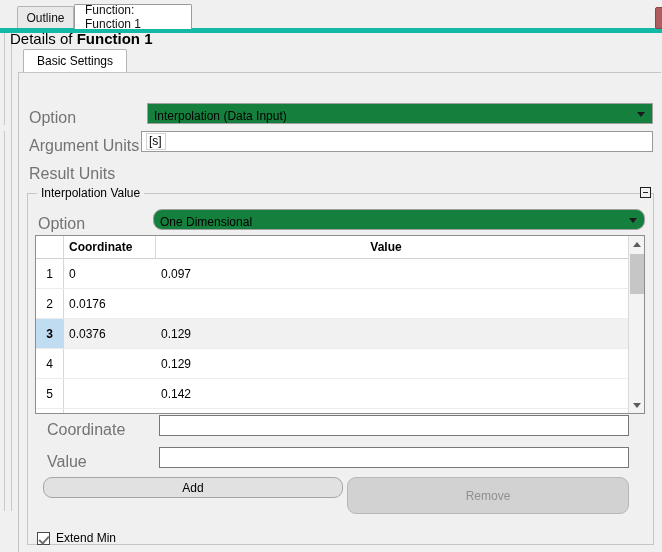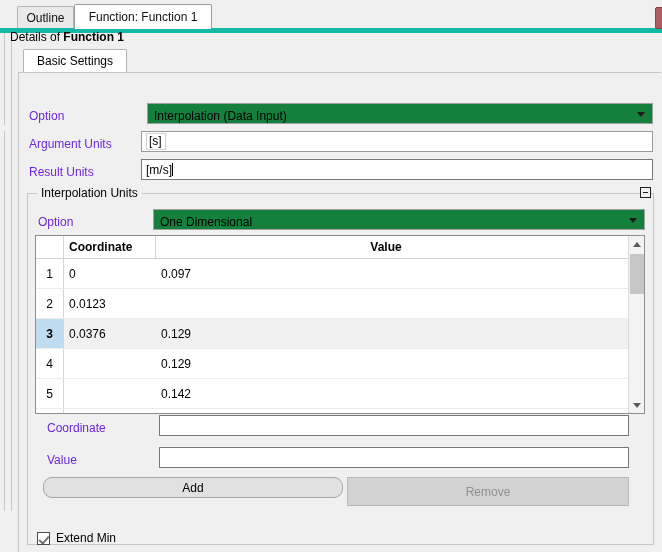--- a/index.html
+++ b/index.html
@@ -47,21 +47,21 @@
     width: 9px; height: 22px;
     background: #b05b5f;
     border: 1px solid #8d4448;
     border-radius: 2px 0 0 2px;
     box-sizing: border-box;
   }
 
   
   .details-caption {
     position: absolute; left: 10px; top: 30px;
-    font-size: 12px; color: #000;
+    font-size: 15px; color: #000;
     white-space: nowrap;
   }
   .details-caption b { font-weight: bold; }
 
   
   .panel {
     position: absolute; left: 18px; top: 48px;
     width: 644px; height: 504px;
     background: #f0f0f0;
   }
@@ -86,21 +86,21 @@
     width: 643px; height: 480px;
     background: #f0f0f0;
     border: 1px solid #c4c4c4;
     border-right: none; border-bottom: none;
     box-sizing: border-box;
   }
 
   
   .lbl {
     position: absolute;
-    font-size: 12px; color: #6d28d9;
+    font-size: 16px; color: #737373;
     white-space: nowrap;
   }
 
   .combo {
     position: absolute;
     background: #15803d;
     border: 1px solid #a0a0a0;
     box-sizing: border-box;
     display: flex; align-items: flex-end;
     padding-left: 6px;
@@ -291,21 +291,21 @@
 
   <div class="edge-strip" style="left:0;top:0;width:18px;height:552px;"></div>
   <div class="edge-line" style="left:4px;top:28px;height:97px;"></div>
   <div class="edge-line" style="left:4px;top:131px;height:380px;"></div>
   <div class="edge-line" style="left:11px;top:28px;height:483px;"></div>
 
   <div class="tabstrip">
     <div class="tab" style="left:17px;width:57px;">
       <span>Outline</span>
     </div>
-    <div class="tab active" style="left:74px;width:138px;">
+    <div class="tab active" style="left:74px;width:118px;">
       <span>Function: Function 1</span>
     </div>
     <div class="tab-red"></div>
   </div>
 
   <div class="details-caption">
     <span>Details of </span><b>Function 1</b>
   </div>
 
   <div class="panel">
@@ -323,53 +323,49 @@
         <span>Interpolation (Data Input)</span>
         <span class="arrow"></span>
       </div>
 
       <div class="lbl" style="left:10px;top:64px;">Argument Units</div>
       <div class="textbox thin" style="left:122px;top:58px;width:512px;height:21px;">
         <span class="unit-token">[s]</span>
       </div>
 
       <div class="lbl" style="left:10px;top:92px;">Result Units</div>
-      <div class="textbox" style="left:122px;top:86px;width:512px;height:21px;">
-        <span>[m/s]</span>
-          <span class="caret"></span>
-      </div>
 
       <div class="group" style="left:8px;top:120px;width:627px;height:352px;">
-        <div class="group-title">Interpolation Units</div>
+        <div class="group-title">Interpolation Value</div>
       </div>
       <div class="collapse-btn" style="left:621px;top:114px;"></div>
 
       <div class="lbl" style="left:19px;top:142px;">Option</div>
-      <div class="combo" style="left:134px;top:136px;width:492px;height:21px;">
+      <div class="combo" style="left:134px;top:136px;width:492px;height:21px;border-radius:9px;">
         <span>One Dimensional</span>
         <span class="arrow"></span>
       </div>
 
       <div class="grid-wrap" style="left:16px;top:162px;width:610px;height:179px;">
 
         <div class="grid-head">
           <div class="gh-corner"></div>
           <div class="gh-cell gh-coord">Coordinate</div>
           <div class="gh-cell gh-value">Value</div>
         </div>
 
         <div class="grow" style="top:23px;">
           <div class="rn">1</div>
           <div class="c-coord">0</div>
           <div class="c-val">0.097</div>
         </div>
 
         <div class="grow" style="top:53px;">
           <div class="rn">2</div>
-          <div class="c-coord">0.0123</div>
+          <div class="c-coord">0.0176</div>
         </div>
 
         <div class="grow sel" style="top:83px;">
           <div class="rn">3</div>
           <div class="c-coord">0.0376</div>
           <div class="c-val">0.129</div>
         </div>
 
         <div class="grow" style="top:113px;">
           <div class="rn">4</div>
@@ -404,21 +400,21 @@
       </div>
 
       <div class="lbl" style="left:28px;top:380px;">Value</div>
       <div class="textbox" style="left:140px;top:374px;width:470px;height:21px;">
         <span></span>
       </div>
 
       <div class="btn" style="left:24px;top:404px;width:300px;height:21px;border-radius:9px;">
         <span>Add</span>
       </div>
-      <div class="btn disabled" style="left:328px;top:404px;width:282px;height:29px;">
+      <div class="btn disabled" style="left:328px;top:404px;width:282px;height:37px;border-radius:9px;">
         <span>Remove</span>
       </div>
 
       <div class="cbrow" style="left:18px;top:458px;">
         <span class="cbox checked"></span>
         <span class="cb-label">Extend Min</span>
       </div>
       <div class="cbrow" style="left:18px;top:478px;">
         <span class="cbox checked"></span>
         <span class="cb-label">Extend Max</span>

